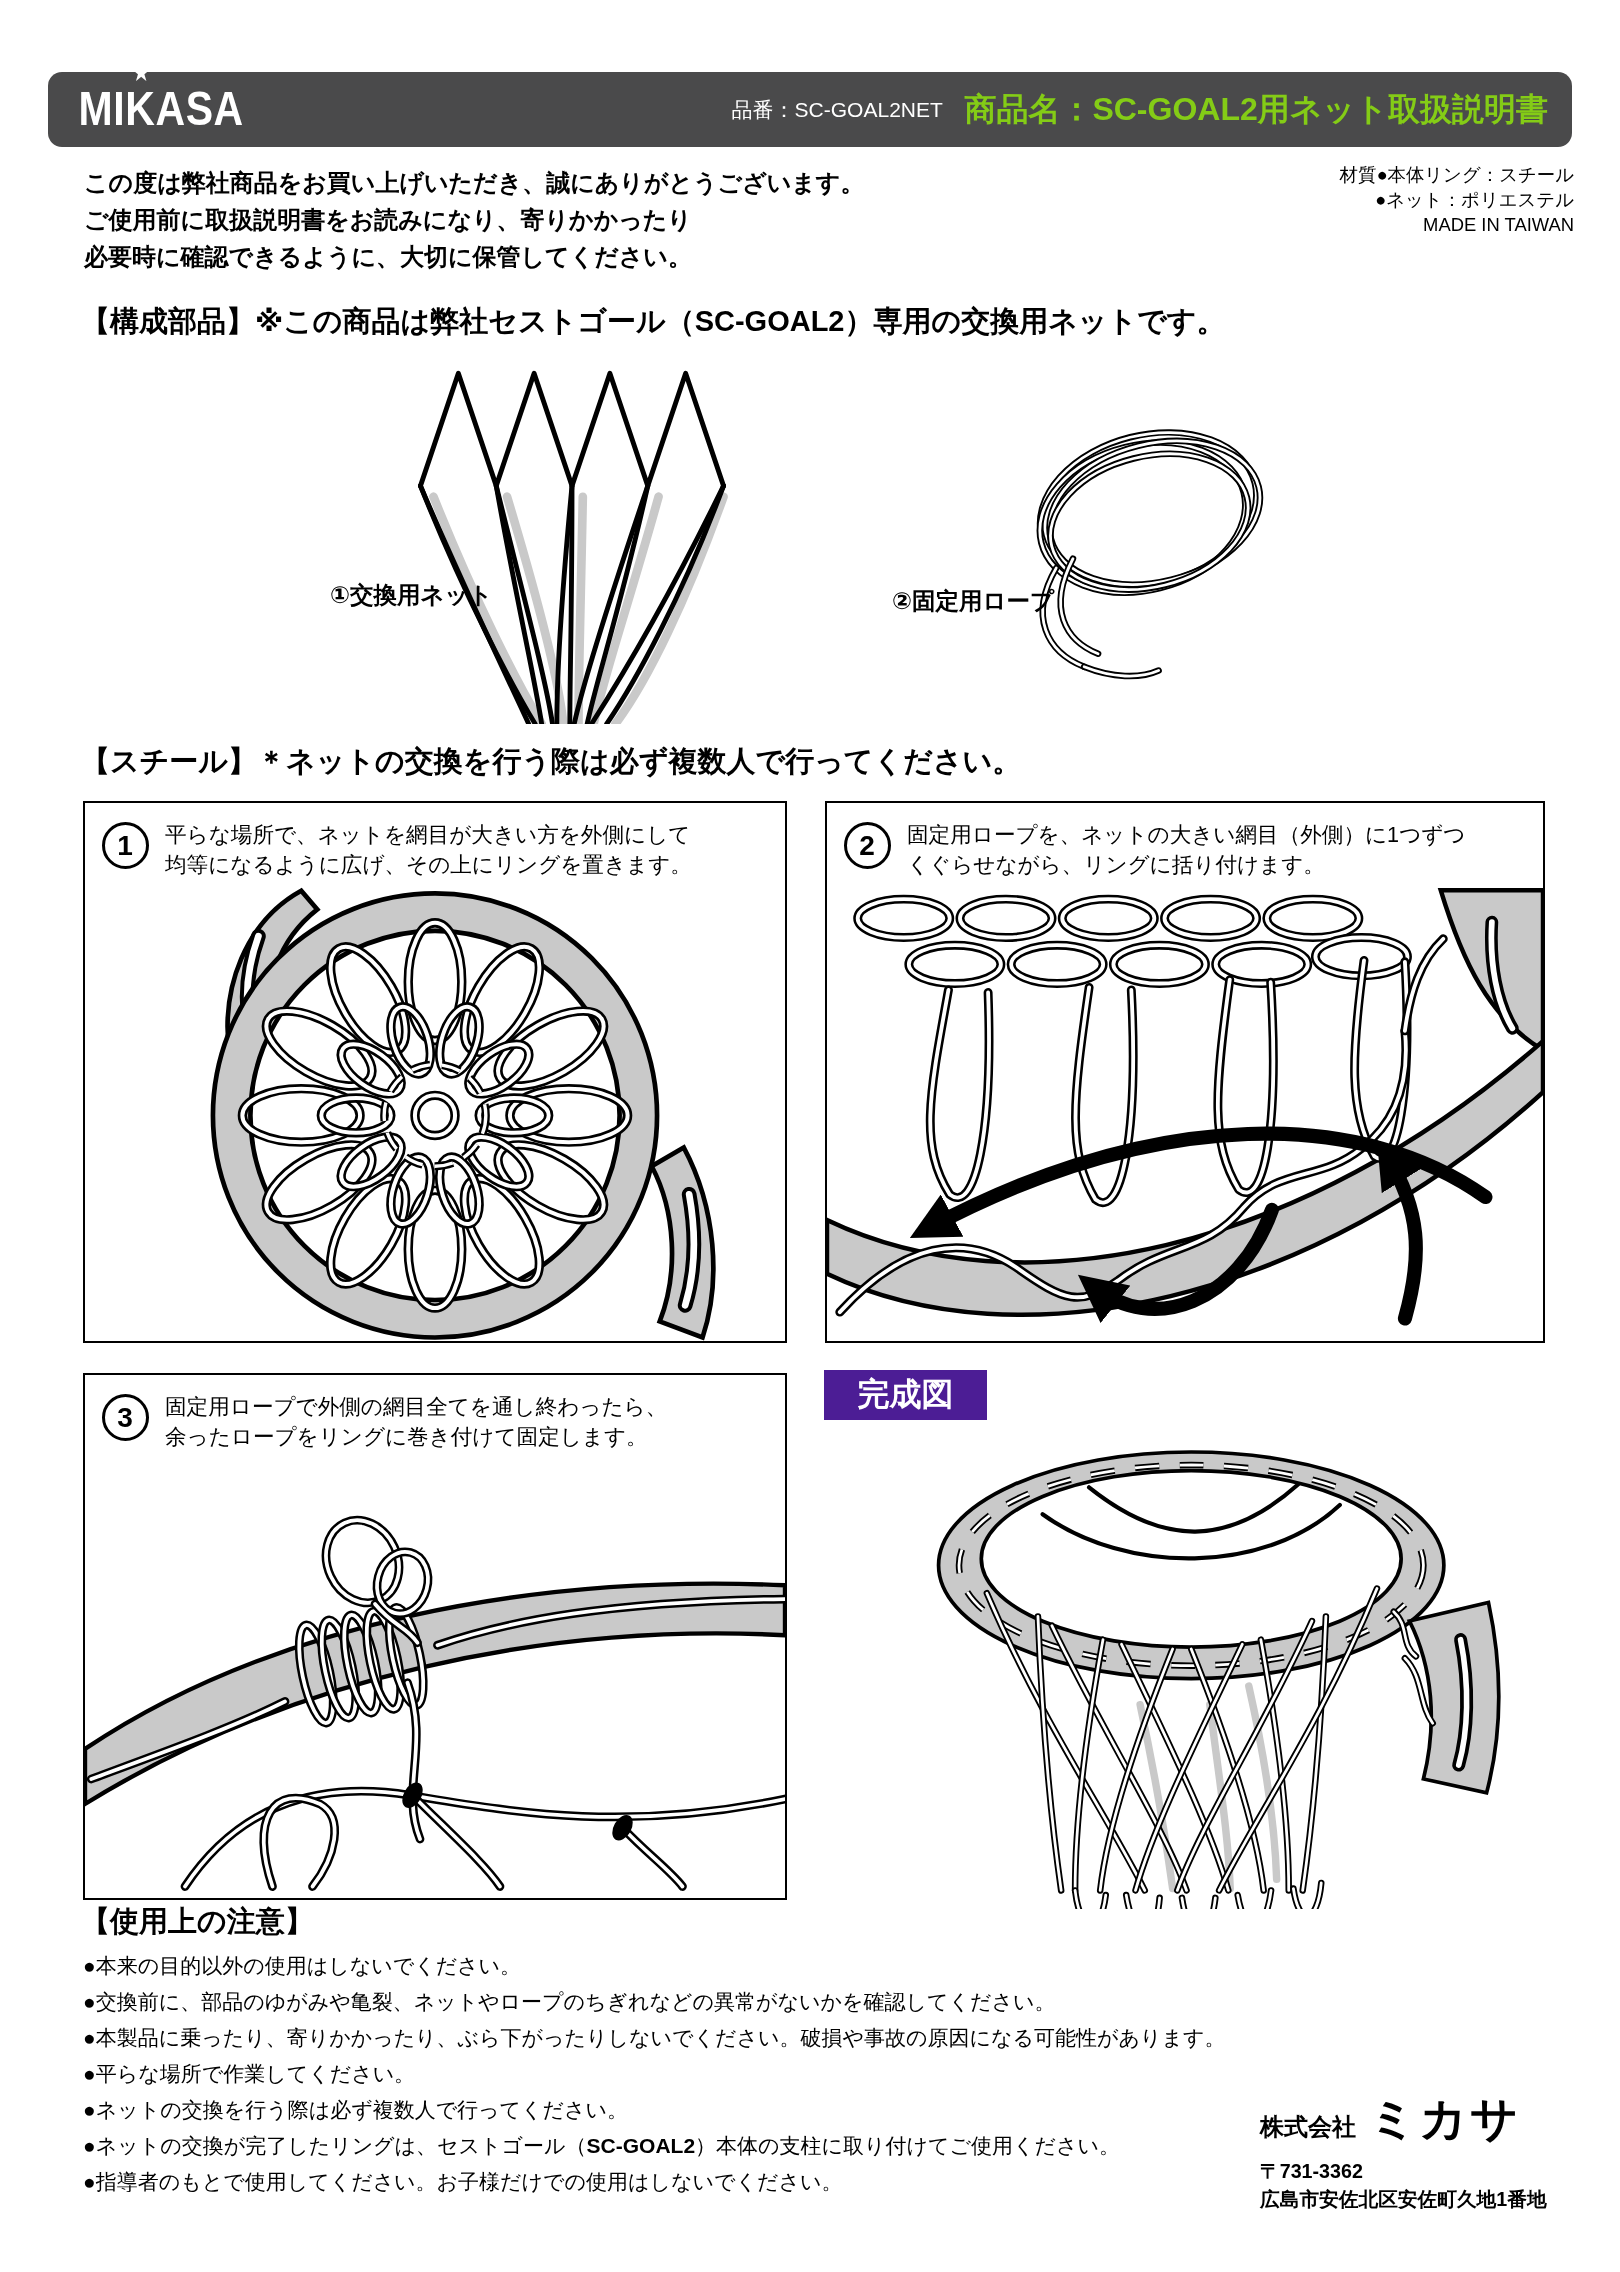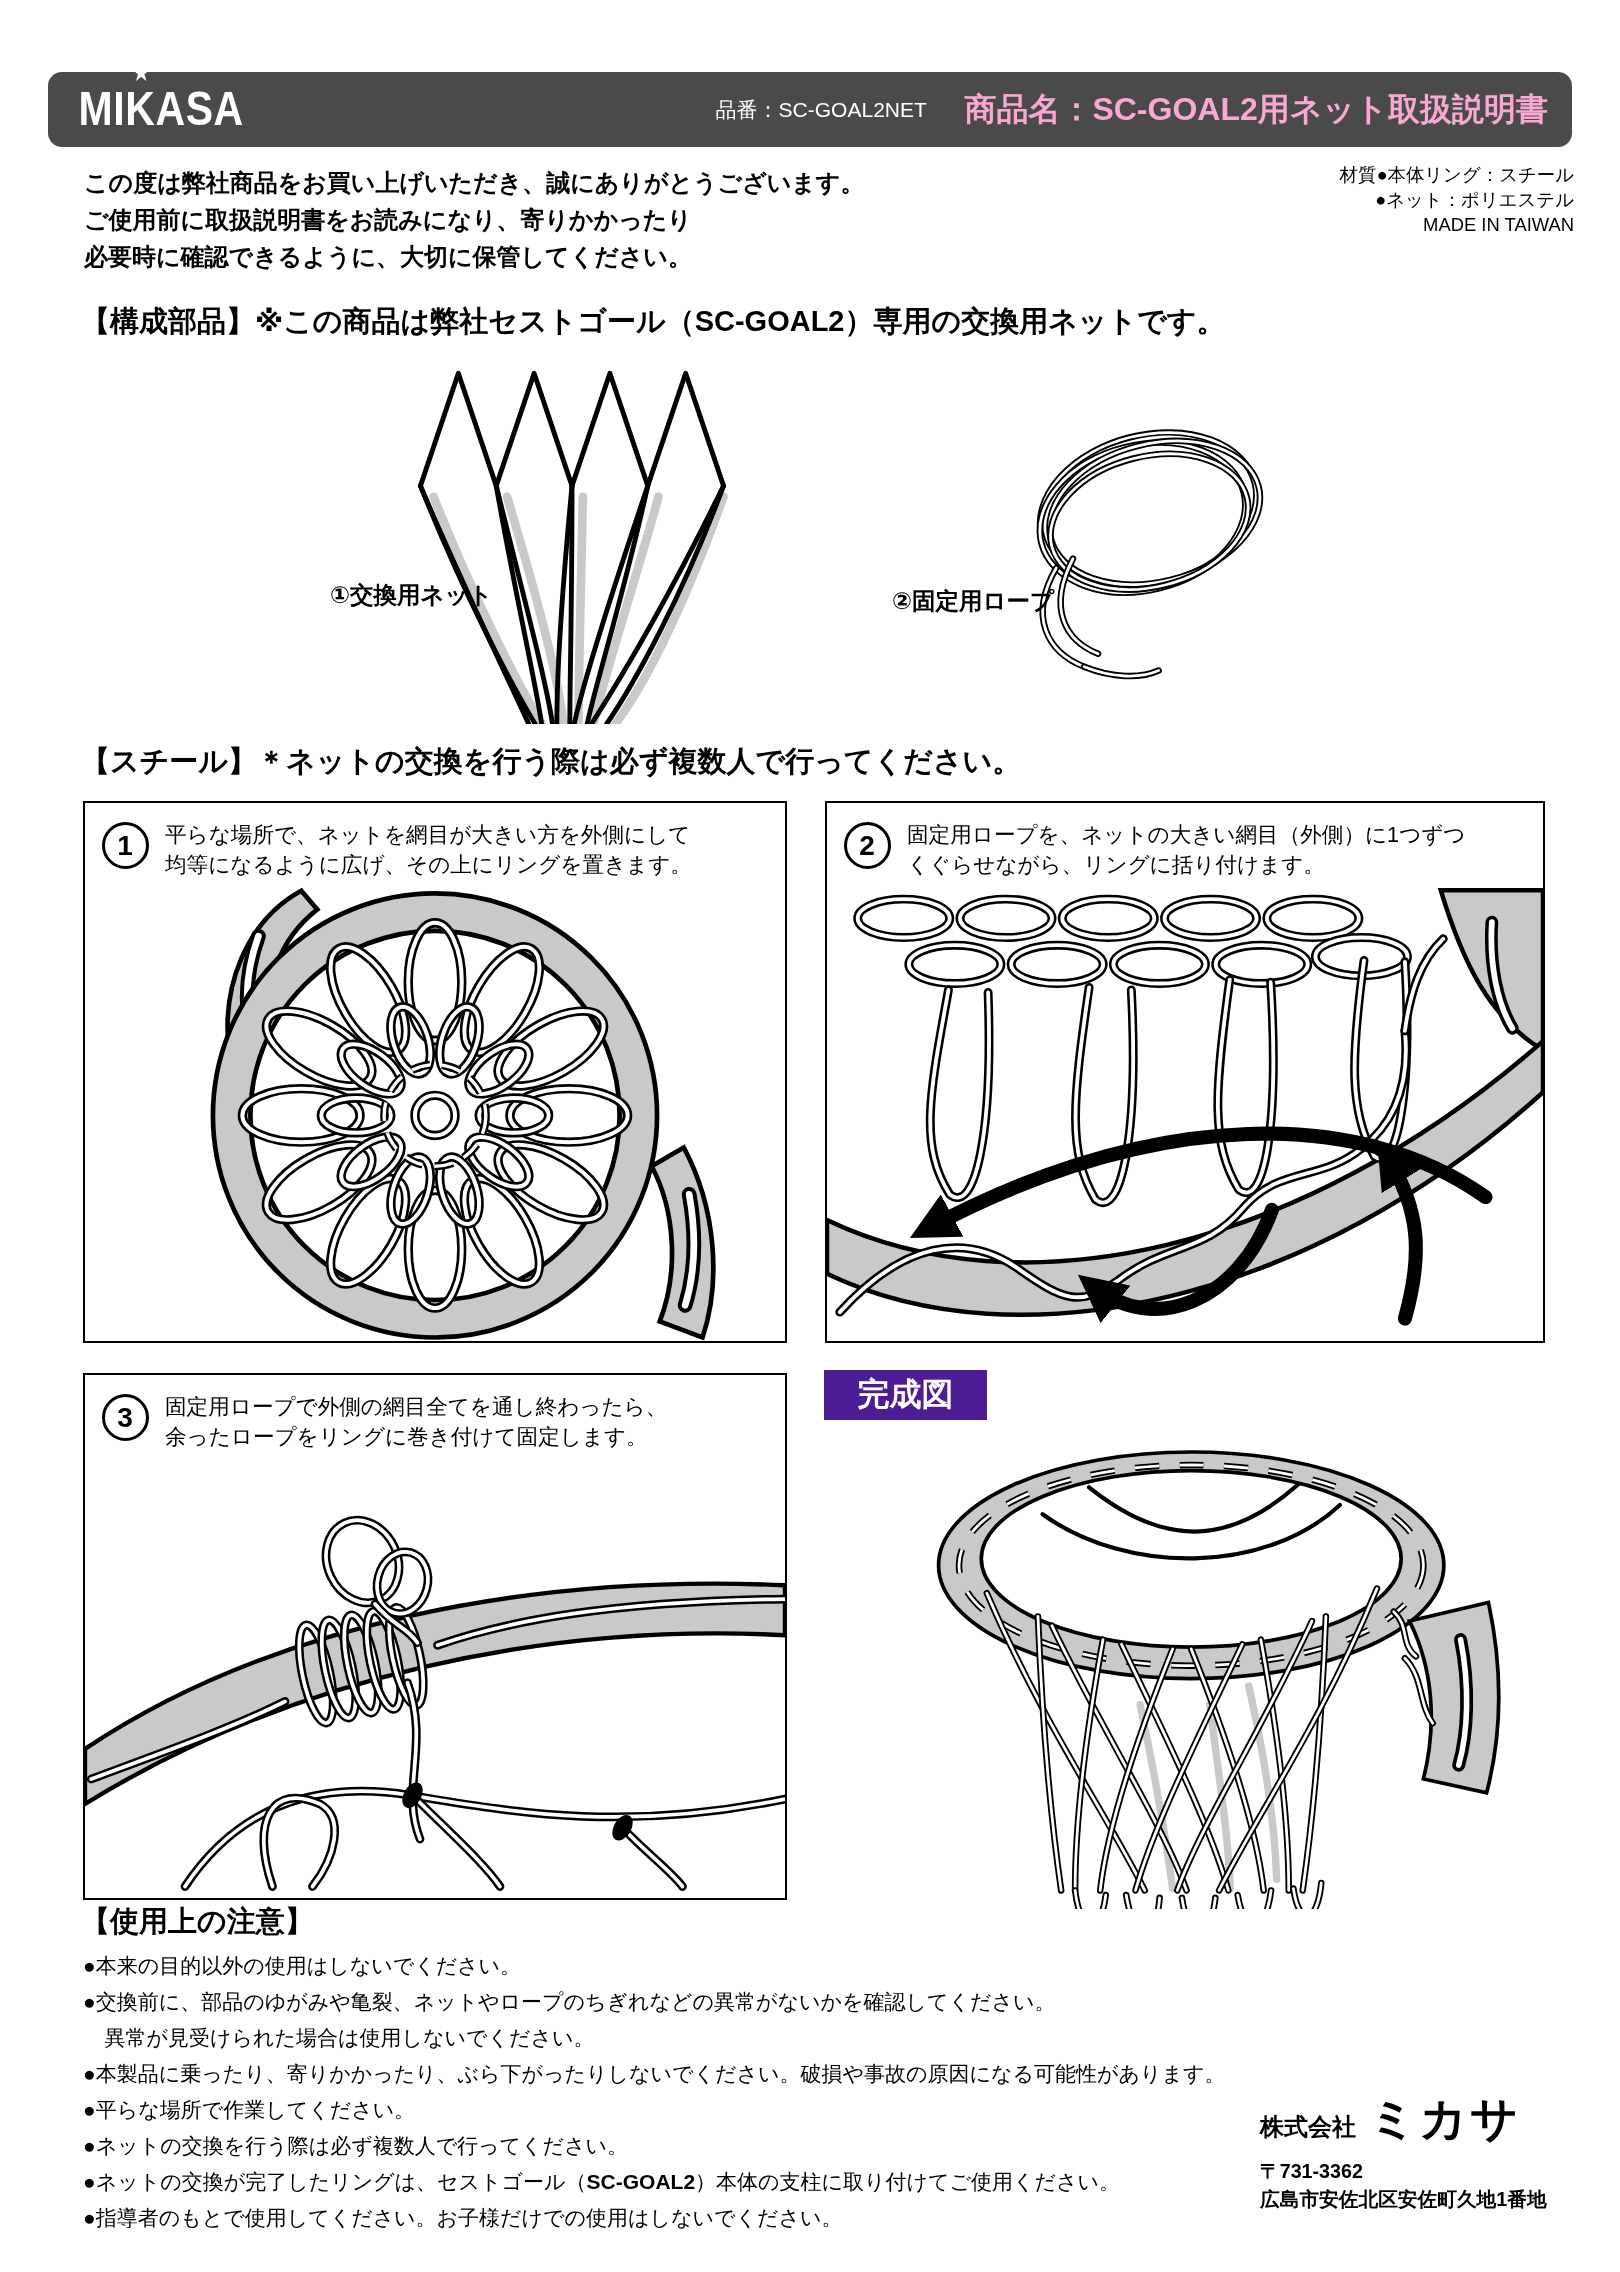--- a/index.html
+++ b/index.html
@@ -7,21 +7,21 @@
         font-family:"Liberation Sans","DejaVu Sans",sans-serif;color:#000;}
 
   
   .header{position:absolute;left:48px;top:72px;width:1524px;height:75px;background:#4a4a4b;
           border-radius:14px;display:flex;align-items:center;}
   .logo{position:relative;margin-left:30.5px;color:#fff;font-weight:bold;font-size:41px;
         letter-spacing:0.6px;font-style:normal;line-height:1;transform:scaleY(1.15);}
   .logo .star{position:absolute;left:53px;top:-21.6px;font-size:21.6px;transform:none;}
   .hd-spacer{flex:1;}
   .part-no{color:#fff;font-size:21px;margin-right:21.6px;white-space:nowrap;}
-  .prod-name{color:#f9a8d4;font-size:32px;font-weight:bold;margin-right:24px;white-space:nowrap;margin-left:16px;}
+  .prod-name{color:#84cc16;font-size:32px;font-weight:bold;margin-right:24px;white-space:nowrap;}
 
   
   .intro{position:absolute;left:84px;top:166px;font-size:24px;font-weight:bold;line-height:37px;white-space:nowrap;font-family:Liberation Mono, monospace;}
   .materials{position:absolute;right:46px;top:162px;text-align:right;font-weight:normal;font-size:18.4px;line-height:25px;white-space:nowrap;}
 
   
   .sec-head{position:absolute;font-size:29px;font-weight:bold;white-space:nowrap;}
   #components-head{left:81px;top:302px;}
   #method-head{left:81px;top:742px;}
   #cautions-head{left:81px;top:1902px;}
@@ -419,21 +419,20 @@
     <use href="#fu4" class="cb"></use>
       <use href="#fu4" class="cw"></use>
     <use href="#fu5" class="cb"></use>
       <use href="#fu5" class="cw"></use>
   </svg>
 
   <div class="sec-head" id="cautions-head">【使用上の注意】</div>
   <div class="cautions">
     <div class="caution-row"><span>●</span><span>本来の目的以外の使用はしないでください。</span></div>
     <div class="caution-row"><span>●</span><span>交換前に、部品のゆがみや亀裂、ネットやロープのちぎれなどの異常がないかを確認してください。</span></div>
-    <div class="caution-row cont"><span>異常が見受けられた場合は使用しないでください。</span></div>
     <div class="caution-row"><span>●</span><span>本製品に乗ったり、寄りかかったり、ぶら下がったりしないでください。破損や事故の原因になる可能性があります。</span></div>
     <div class="caution-row"><span>●</span><span>平らな場所で作業してください。</span></div>
     <div class="caution-row"><span>●</span><span>ネットの交換を行う際は必ず複数人で行ってください。</span></div>
     <div class="caution-row"><span>●</span><span>ネットの交換が完了したリングは、セストゴール（</span><span class="b">SC-GOAL2</span><span>）本体の支柱に取り付けてご使用ください。</span></div>
     <div class="caution-row"><span>●</span><span>指導者のもとで使用してください。お子様だけでの使用はしないでください。</span></div>
   </div>
 
   <div class="footer">
     <div class="company">
       <span class="prefix">株式会社</span>

